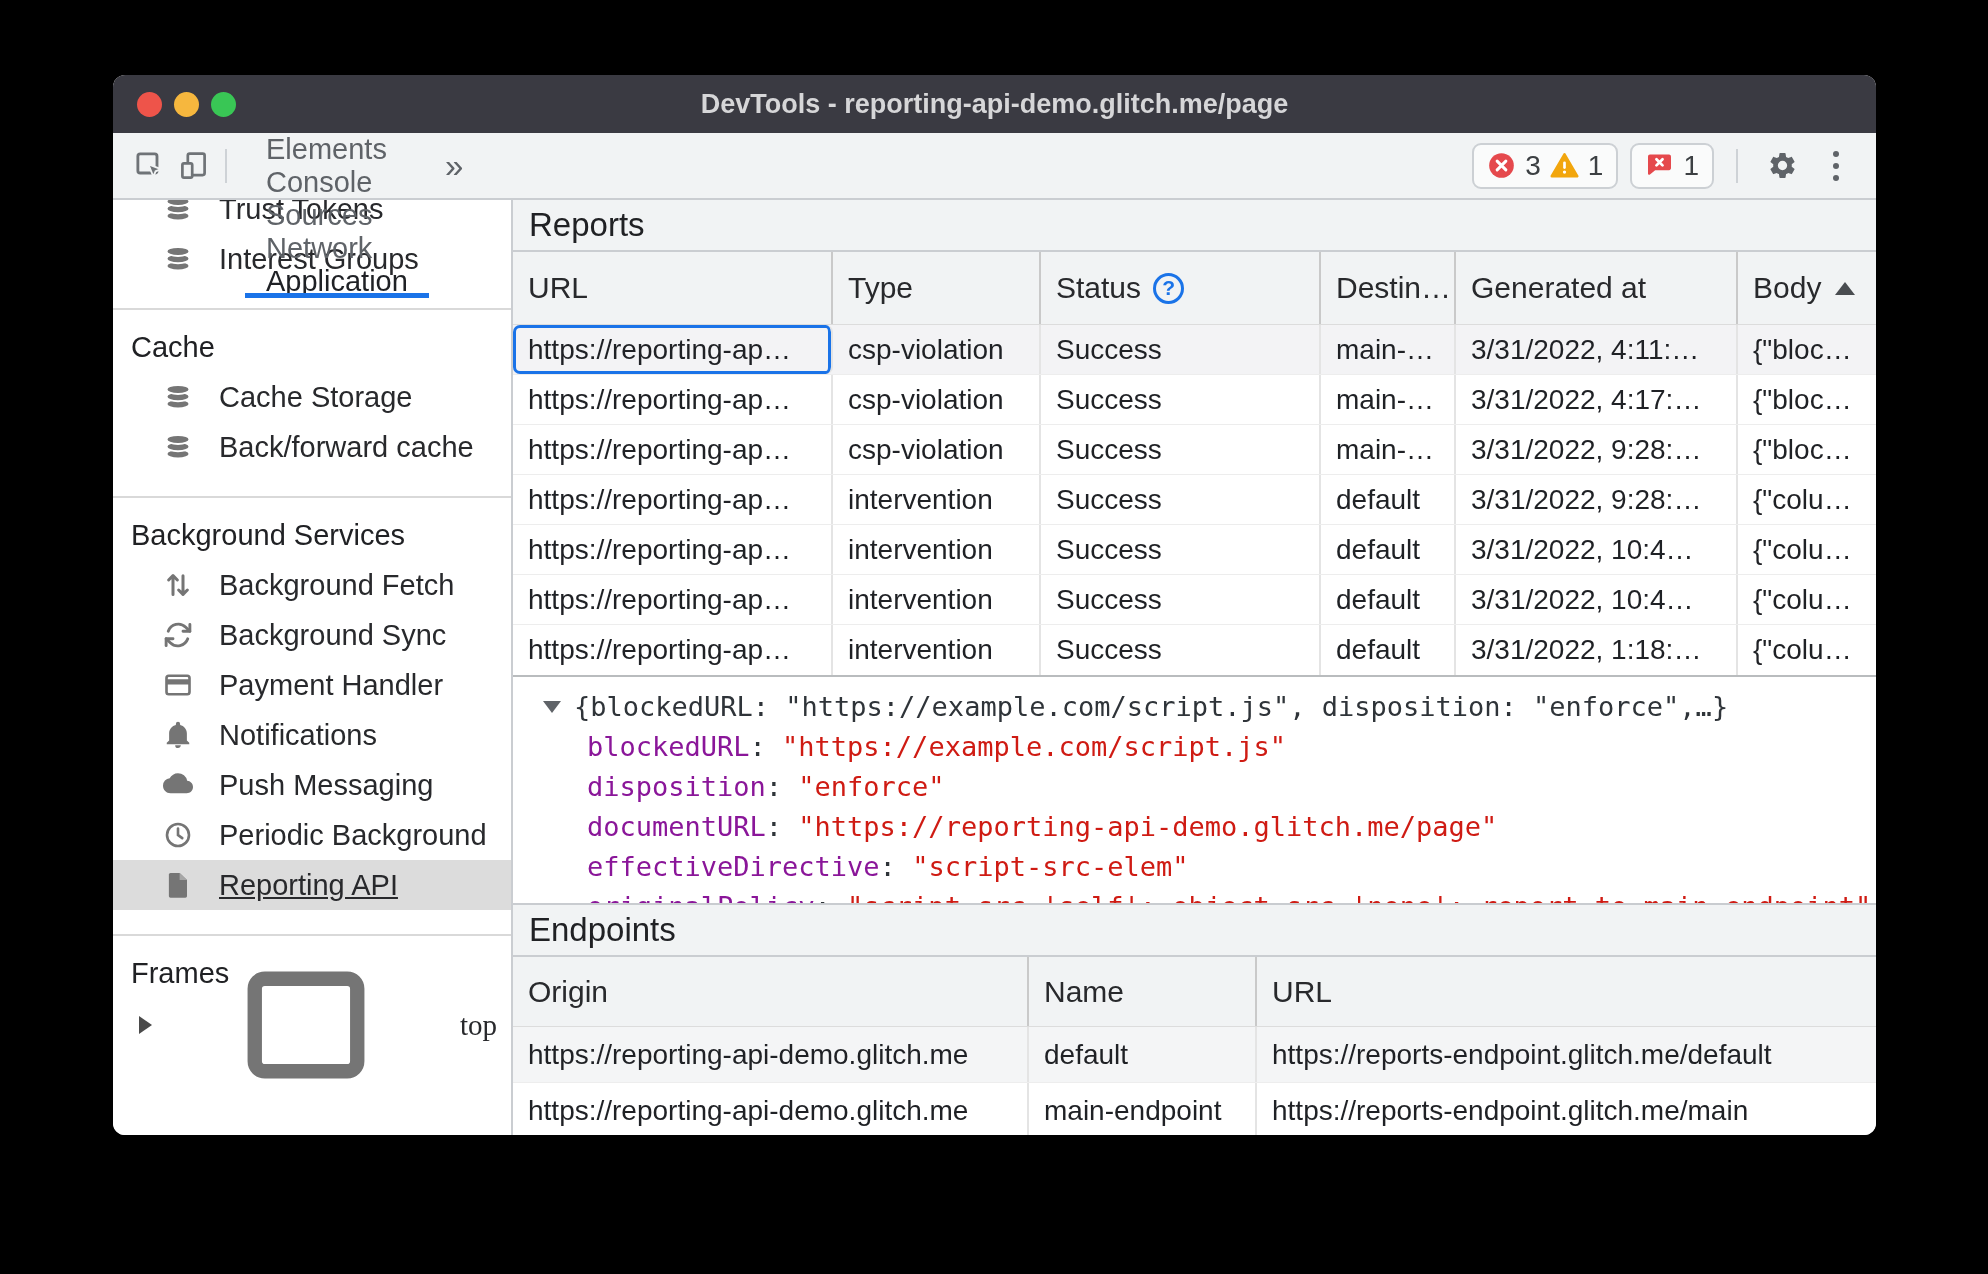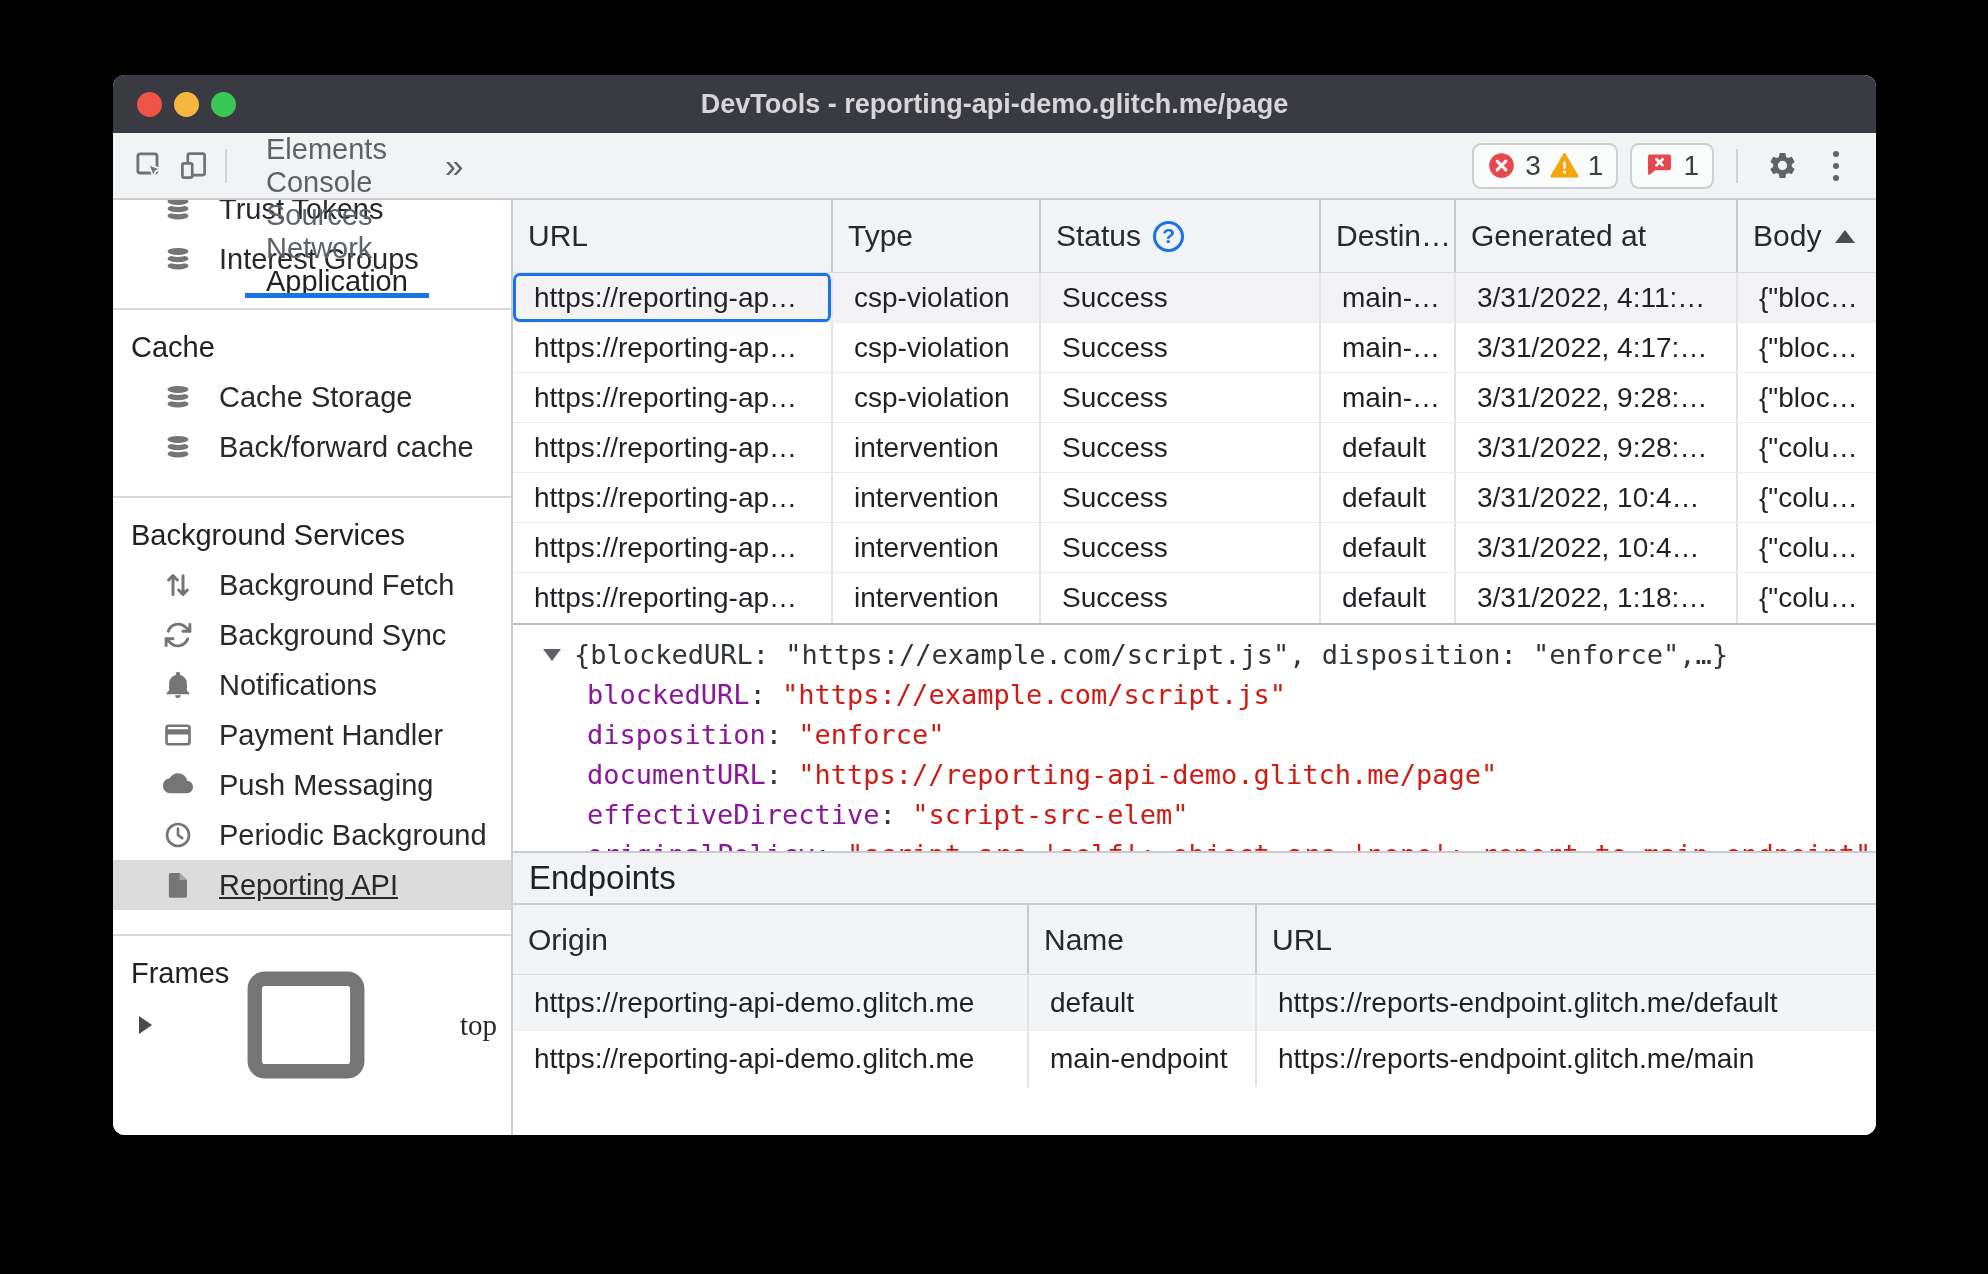--- a/index.html
+++ b/index.html
@@ -57,21 +57,21 @@
   .grid-head { height:73px; flex-shrink:0; background:#f1f3f4; border-bottom:1px solid #dcdcdc; }
   .gh-cell { display:flex; align-items:center; padding-left:15px; font-size:30px; color:#28292c; border-right:2px solid #c9c9c9; white-space:nowrap; overflow:hidden; position:relative; }
   .gh-cell:last-child { border-right:none; }
   .help { width:31px; height:31px; border:3px solid #1a73e8; border-radius:50%; color:#1a73e8; font-size:21px; font-weight:bold; display:inline-flex; align-items:center; justify-content:center; margin-left:12px; flex-shrink:0; }
   .sort-up { width:0; height:0; border-left:10px solid transparent; border-right:10px solid transparent; border-bottom:13px solid #494c50; margin-left:14px; }
 
   .grid-body { flex-shrink:0; border-bottom:2px solid #b9bcbe; }
   .row { height:50px; border-bottom:1px solid #ededed; }
   .row:last-child { border-bottom:none; }
   .row.selected { background:#f3f3f5; }
-  .cell { display:flex; align-items:center; padding:0 10px 0 21px; font-size:28px; color:#1f2125; border-right:2px solid #e4e4e4; white-space:nowrap; overflow:hidden; }
+  .cell { display:flex; align-items:center; padding:0 10px 0 15px; font-size:28px; color:#1f2125; border-right:2px solid #e4e4e4; white-space:nowrap; overflow:hidden; }
   .cell:last-child { border-right:none; }
   .cell.focused { box-shadow:inset 0 0 0 3px #1a73e8; border-radius:7px; }
 
   
   .json-area { height:226px; flex-shrink:0; overflow:hidden; padding:10px 0 0 30px; font-family:"DejaVu Sans Mono", monospace; font-size:27px; line-height:40px; color:#2f3439; background:#fff; }
   .pv-line { white-space:nowrap; display:flex; align-items:center; }
   .pv-tri { width:0; height:0; border-left:9px solid transparent; border-right:9px solid transparent; border-top:12px solid #5f6368; margin-right:13px; flex-shrink:0; }
   .pv-field { padding-left:44px; white-space:nowrap; }
   .pv-key { color:#8a1699; }
   .pv-key::after { content:": "; color:#2f3439; }
@@ -259,29 +259,29 @@
         <span>Background Fetch</span>
       </div>
       <div class="sb-item">
         <svg class="ic">
             <use href="#i-sync"></use>
           </svg>
         <span>Background Sync</span>
       </div>
       <div class="sb-item">
         <svg class="ic">
+            <use href="#i-card"></use>
+          </svg>
+        <span>Payment Handler</span>
+      </div>
+      <div class="sb-item">
+        <svg class="ic">
             <use href="#i-bell"></use>
           </svg>
         <span>Notifications</span>
-      </div>
-      <div class="sb-item">
-        <svg class="ic">
-            <use href="#i-card"></use>
-          </svg>
-        <span>Payment Handler</span>
       </div>
       <div class="sb-item">
         <svg class="ic">
             <use href="#i-cloud"></use>
           </svg>
         <span>Push Messaging</span>
       </div>
       <div class="sb-item">
         <svg class="ic">
             <use href="#i-clock"></use>
@@ -301,20 +301,21 @@
         <span class="tri-right"></span>
         <svg class="ic">
             <use href="#i-frame"></use>
           </svg>
         <span>top</span>
       </div>
     </div>
 
     <div class="main">
 
+      <div class="sec-title">Reports</div>
 
       <div class="grid-head rp-cols">
         <div class="gh-cell">URL</div>
         <div class="gh-cell">Type</div>
         <div class="gh-cell">
           <span>Status</span>
           <span class="help">?</span>
         </div>
         <div class="gh-cell">Destin…</div>
         <div class="gh-cell">Generated at</div>

